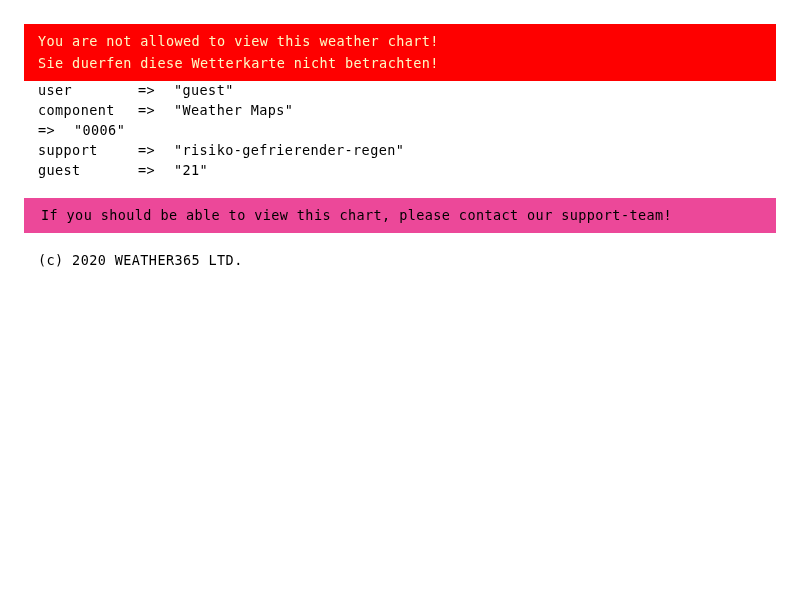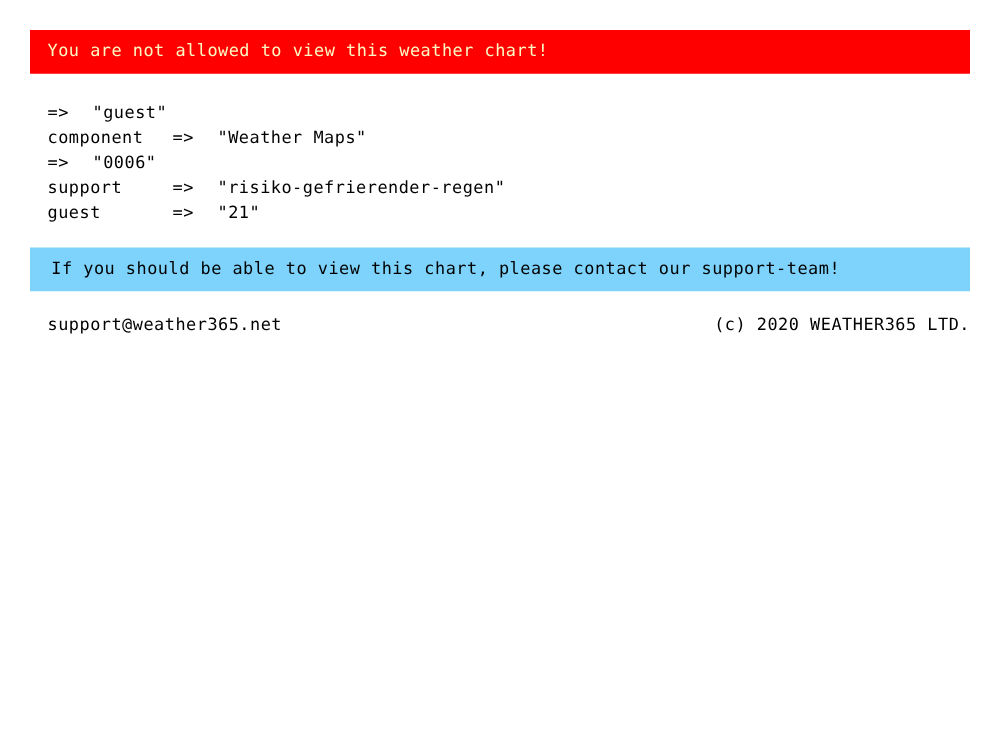--- a/index.html
+++ b/index.html
@@ -33,21 +33,21 @@
     font-size: 13.5px;
     letter-spacing: 0.4px;
   }
   .banner-error {
     top: 24px;
     background: #fe0000;
     color: #fef9c3;
   }
   .banner-info {
     top: 198px;
-    background: #7dd3fc;
+    background: #ec4899;
     color: #000000;
     padding-left: 17px;
   }
   .banner .line {
     white-space: pre;
   }
   .params {
     position: absolute;
     left: 38px;
     top: 80px;
@@ -88,24 +88,26 @@
     text-decoration: none;
   }
 </style>
 </head>
 <body>
 
 <div class="page">
 
   <div class="banner banner-error">
     <div class="line">You are not allowed to view this weather chart!</div>
+    <div class="line">Sie duerfen diese Wetterkarte nicht betrachten!</div>
   </div>
 
   <div class="params">
     <div class="param-row">
+      <span class="param-key">user</span>
       <span class="param-arrow">=&gt;</span>
       <span class="param-val">"guest"</span>
     </div>
     <div class="param-row">
       <span class="param-key">component</span>
       <span class="param-arrow">=&gt;</span>
       <span class="param-val">"Weather Maps"</span>
     </div>
     <div class="param-row">
       <span class="param-arrow">=&gt;</span>
@@ -121,17 +123,16 @@
       <span class="param-arrow">=&gt;</span>
       <span class="param-val">"21"</span>
     </div>
   </div>
 
   <div class="banner banner-info">
     <div class="line">If you should be able to view this chart, please contact our support-team!</div>
   </div>
 
   <div class="footer">
-    <a href="#" class="support-email">support@weather365.net</a>
     <span>(c) 2020 WEATHER365 LTD.</span>
   </div>
 
 </div>
 
 </body></html>

